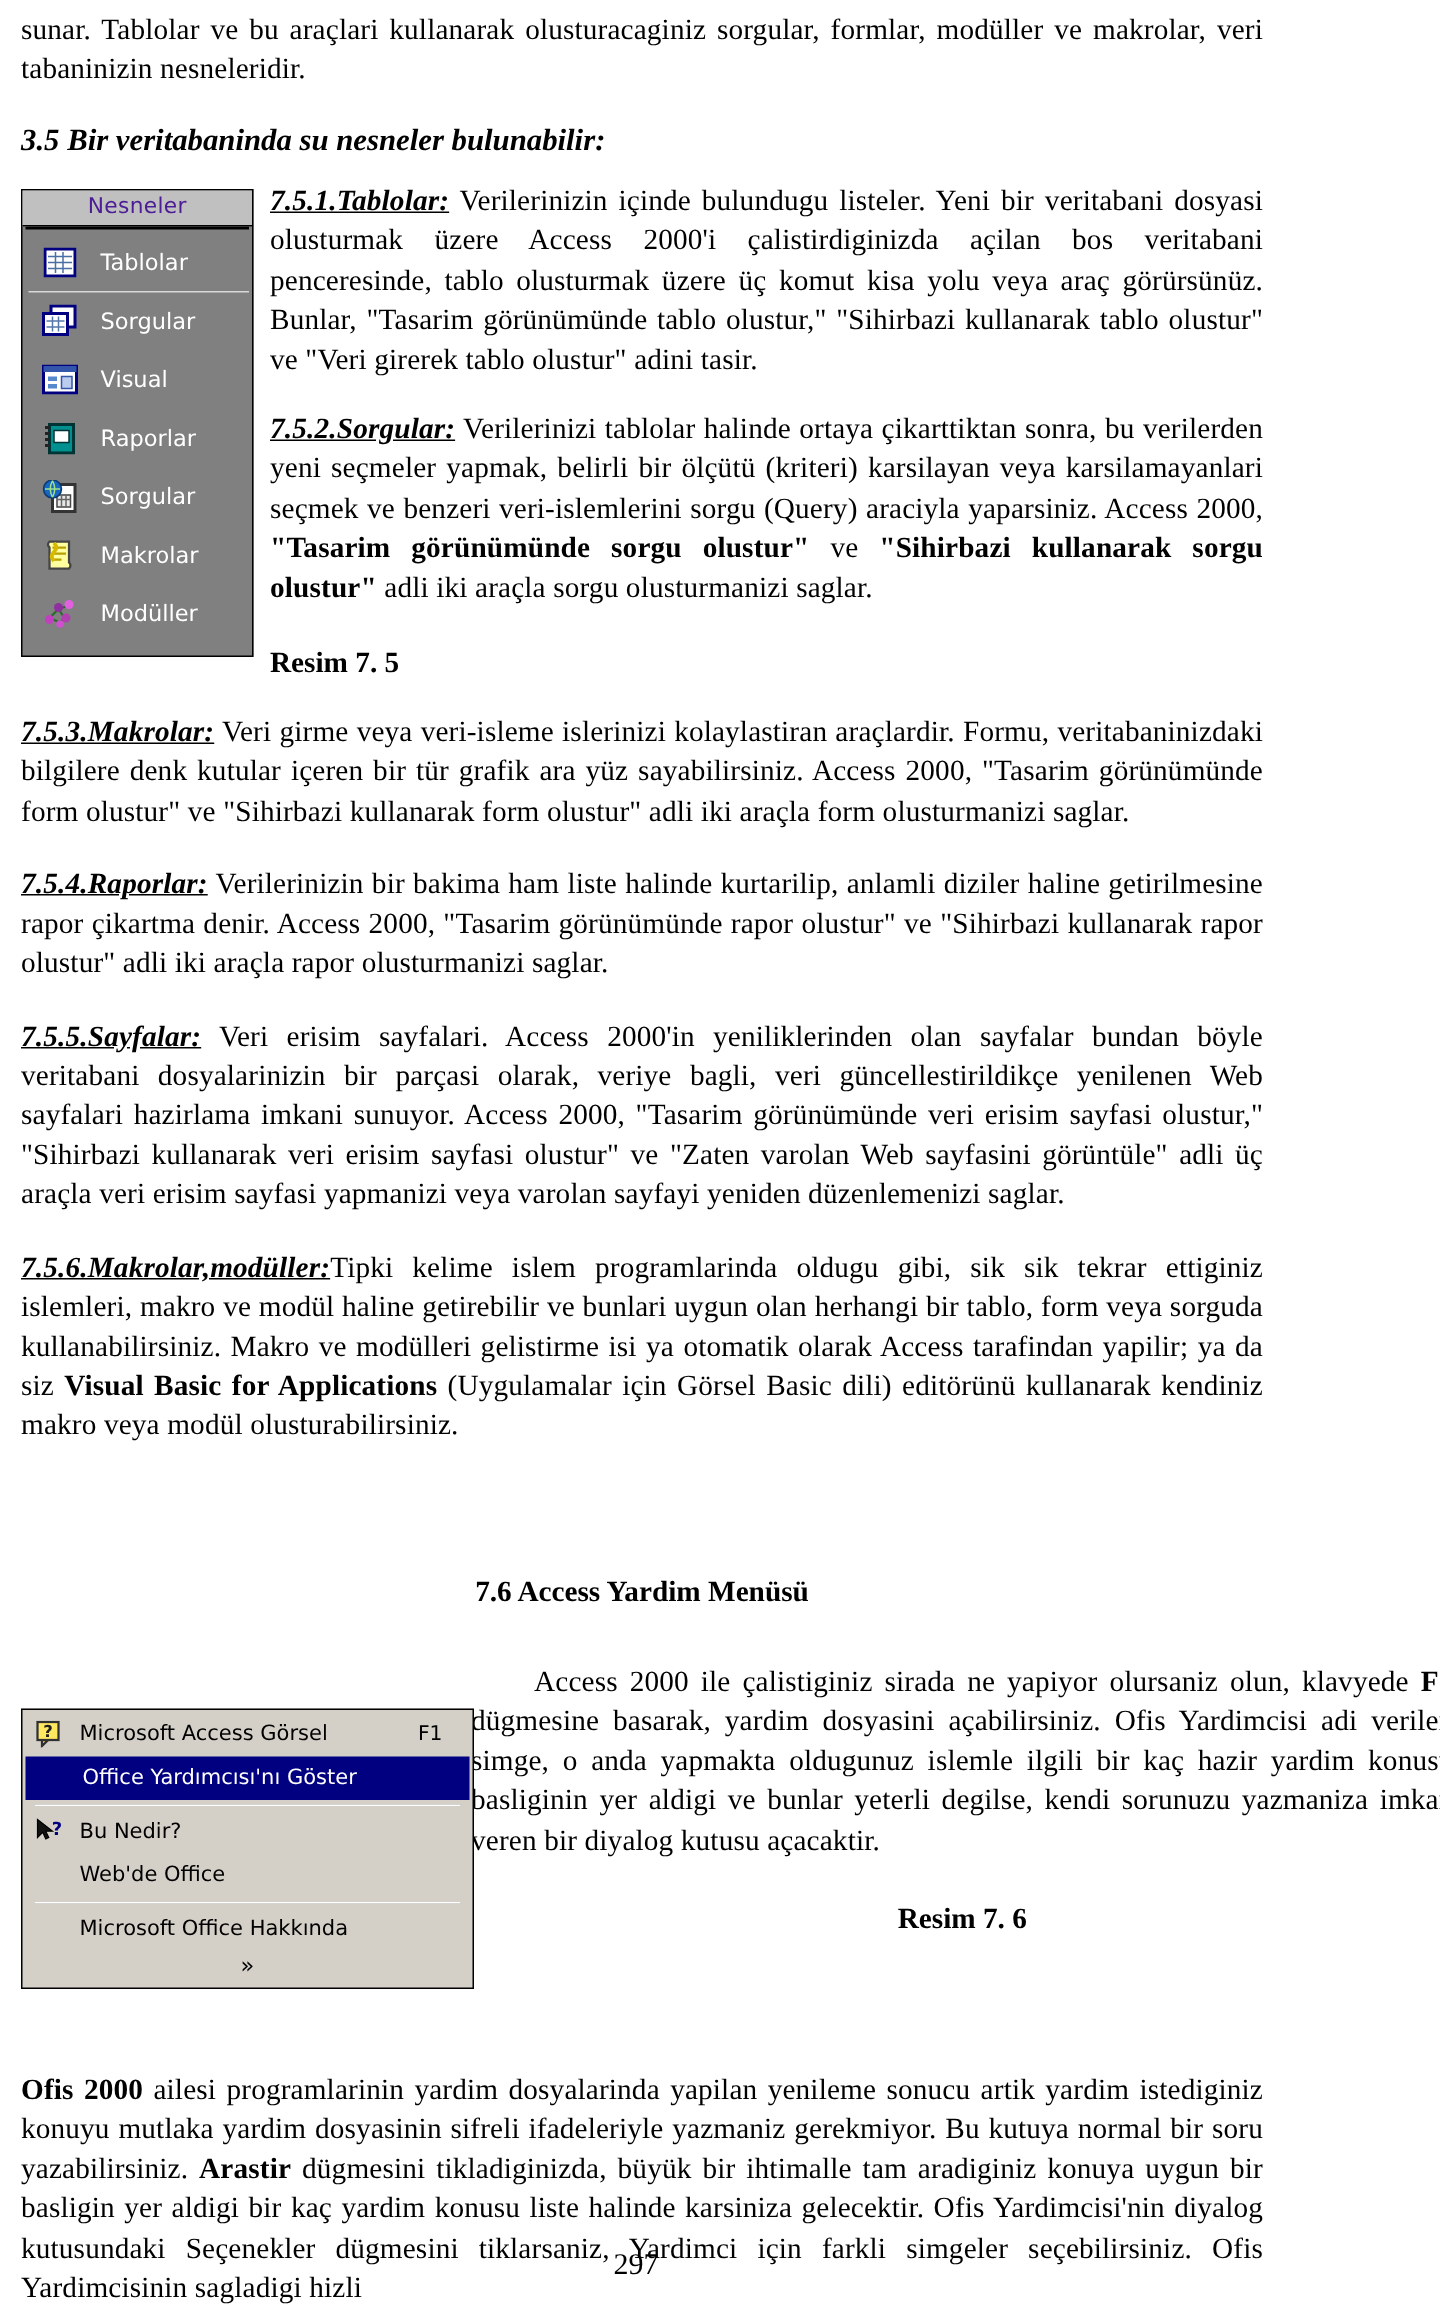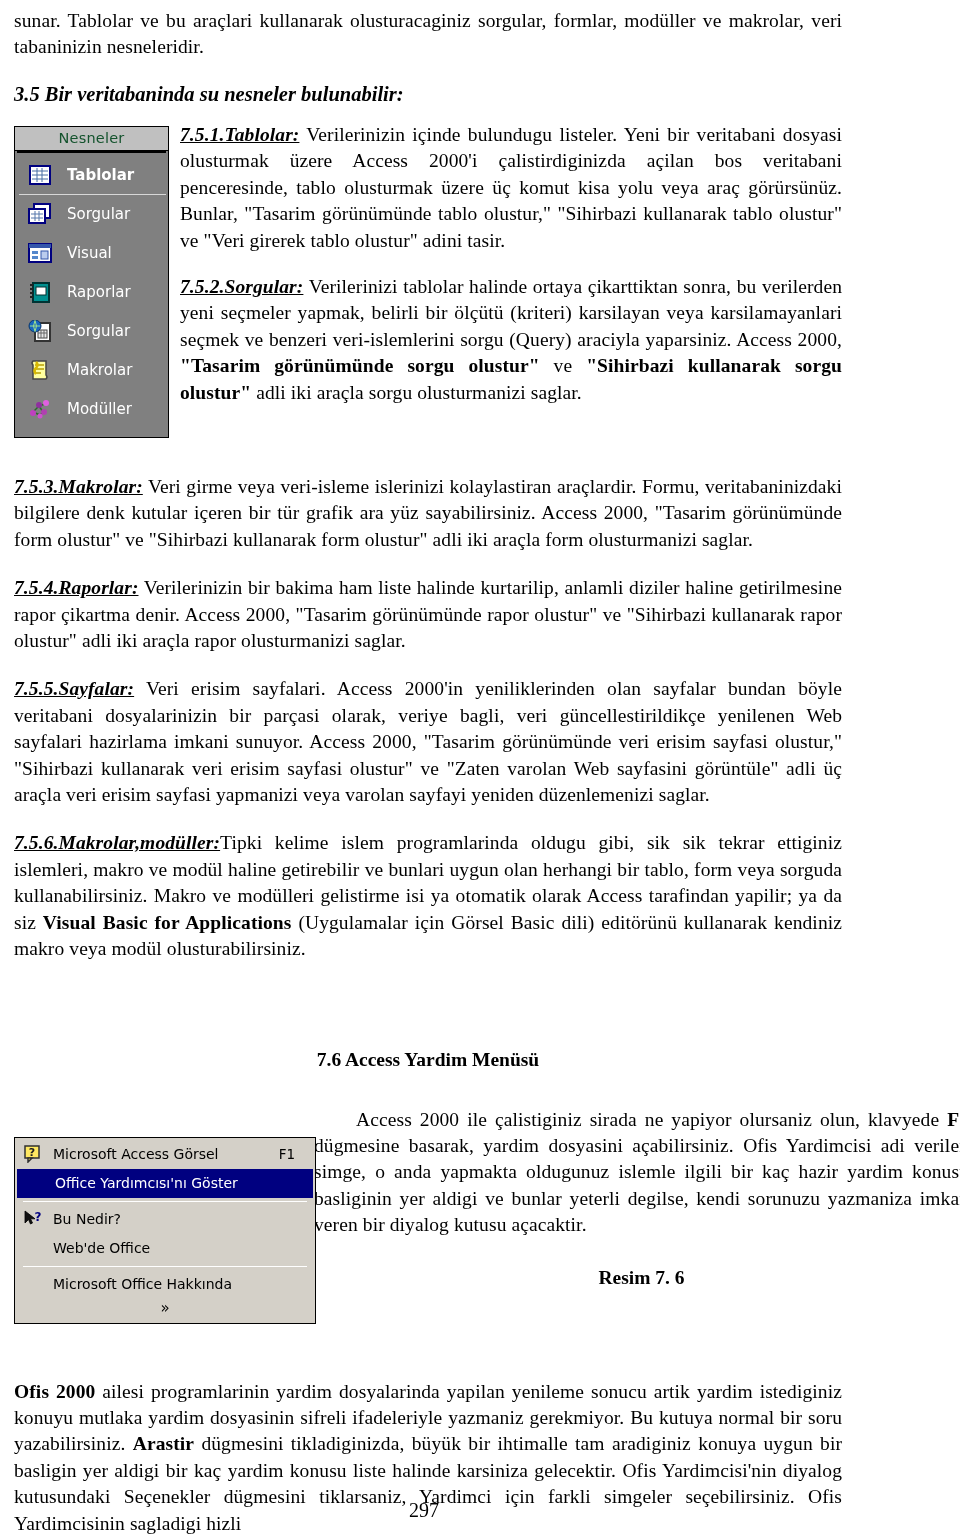--- a/index.html
+++ b/index.html
@@ -68,21 +68,21 @@
     position: absolute;
     left: 0; top: 4px;
     width: 155px;
     background: #808080;
     border: 1px solid #000;
     padding: 0;
     font-family: "DejaVu Sans", sans-serif;
   }
   .access-header {
     background: #c0c0c0;
-    color: #14532d;
+    color: #4c1d95;
     font-size: 14.5px;
     text-align: center;
     padding: 3px 0 4px 0;
     border-bottom: 1px solid #000;
     letter-spacing: .2px;
   }
   .access-list {
     background: #808080;
     padding: 3px 0 6px 2px;
     border-top: 2px solid #000;
@@ -92,21 +92,20 @@
     display: flex;
     align-items: center;
     height: 39px;
     padding-left: 8px;
     color: #ffffff;
     font-size: 15px;
   }
   .access-item.first {
     border-bottom: 1px solid #d8d8d8;
     background: #808080;
-    font-weight: bold;
   }
   .access-item .ic {
     width: 26px; height: 24px;
     margin-right: 14px;
     flex: 0 0 26px;
     display: flex; align-items: center; justify-content: center;
   }
   .access-item .lab { white-space: nowrap; }
 
   
@@ -307,20 +306,21 @@
           <span class="lab">Modüller</span>
         </div>
 
       </div>
     </div>
 
     <div class="col-text">
       <p class="body"><span class="lbl">7.5.1.Tablolar:</span><span> Verilerinizin içinde bulundugu listeler. Yeni bir veritabani dosyasi olusturmak üzere Access 2000'i çalistirdiginizda açilan bos veritabani penceresinde, tablo olusturmak üzere üç komut kisa yolu veya araç görürsünüz. Bunlar, "Tasarim görünümünde tablo olustur," "Sihirbazi kullanarak tablo olustur" ve "Veri girerek tablo olustur" adini tasir.</span></p>
       <div class="gap"></div>
       <p class="body"><span class="lbl">7.5.2.Sorgular:</span><span> Verilerinizi tablolar halinde ortaya çikarttiktan sonra, bu verilerden yeni seçmeler yapmak, belirli bir ölçütü (kriteri) karsilayan veya karsilamayanlari seçmek ve benzeri veri-islemlerini sorgu (Query) araciyla yaparsiniz. Access 2000, </span><b class="strong">"Tasarim görünümünde sorgu olustur"</b><span> ve </span><b class="strong">"Sihirbazi kullanarak sorgu olustur"</b><span> adli iki araçla sorgu olusturmanizi saglar.</span></p>
+      <div class="caption" style="margin-left:0">Resim 7. 5</div>
     </div>
   </div>
 
   <p class="body" style="margin-top:22px"><span class="lbl">7.5.3.Makrolar:</span><span> Veri girme veya veri-isleme islerinizi kolaylastiran araçlardir. Formu, veritabaninizdaki bilgilere denk kutular içeren bir tür grafik ara yüz sayabilirsiniz. Access 2000, "Tasarim görünümünde form olustur" ve "Sihirbazi kullanarak form olustur" adli iki araçla form olusturmanizi saglar.</span></p>
 
   <p class="body" style="margin-top:22px"><span class="lbl">7.5.4.Raporlar:</span><span> Verilerinizin bir bakima ham liste halinde kurtarilip, anlamli diziler haline getirilmesine rapor çikartma denir. Access 2000, "Tasarim görünümünde rapor olustur" ve "Sihirbazi kullanarak rapor olustur" adli iki araçla rapor olusturmanizi saglar.</span></p>
 
   <p class="body" style="margin-top:22px"><span class="lbl">7.5.5.Sayfalar:</span><span> Veri erisim sayfalari. Access 2000'in yeniliklerinden olan sayfalar bundan böyle veritabani dosyalarinizin bir parçasi olarak, veriye bagli, veri güncellestirildikçe yenilenen Web sayfalari hazirlama imkani sunuyor. Access 2000, "Tasarim görünümünde veri erisim sayfasi olustur," "Sihirbazi kullanarak veri erisim sayfasi olustur" ve "Zaten varolan Web sayfasini görüntüle" adli üç araçla veri erisim sayfasi yapmanizi veya varolan sayfayi yeniden düzenlemenizi saglar.</span></p>
 
   <p class="body" style="margin-top:22px"><span class="lbl">7.5.6.Makrolar,modüller:</span><span>Tipki kelime islem programlarinda oldugu gibi, sik sik tekrar ettiginiz islemleri, makro ve modül haline getirebilir ve bunlari uygun olan herhangi bir tablo, form veya sorguda kullanabilirsiniz. Makro ve modülleri gelistirme isi ya otomatik olarak Access tarafindan yapilir; ya da siz </span><b class="strong">Visual Basic for Applications</b><span> (Uygulamalar için Görsel Basic dili) editörünü kullanarak kendiniz makro veya modül olusturabilirsiniz.</span></p>

